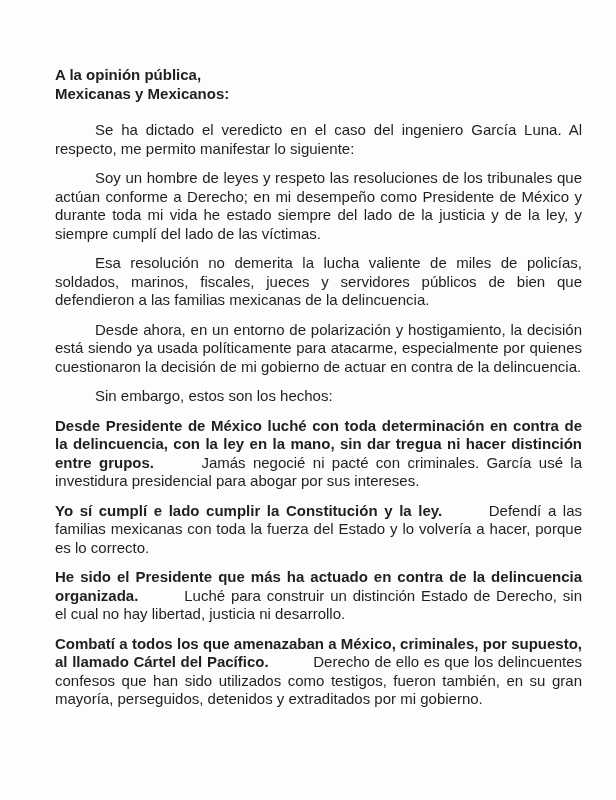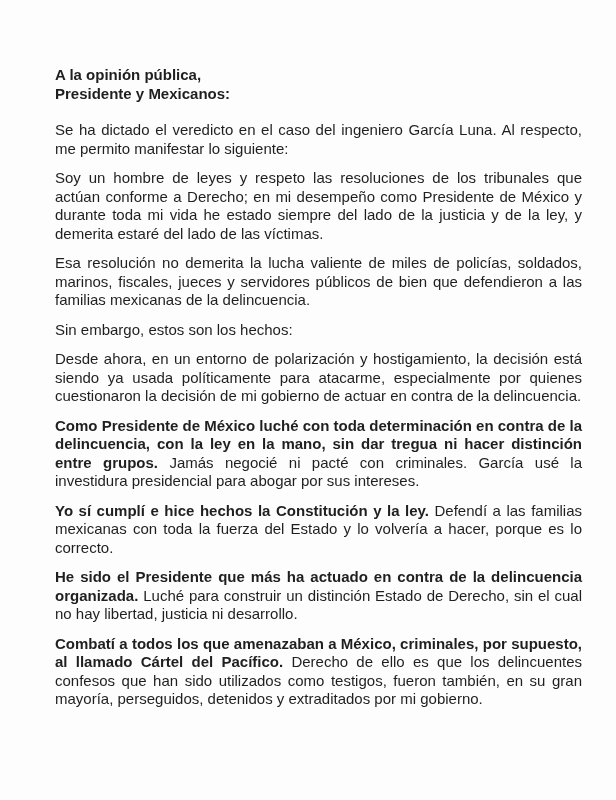--- a/index.html
+++ b/index.html
@@ -32,45 +32,45 @@
     font-weight: bold;
     text-align: left;
     margin-bottom: 18px;
   }
   .salutation div { white-space: nowrap; }
   .para {
     margin-bottom: 11px;
   }
   .para:last-child { margin-bottom: 0; }
   .seg-bold { font-weight: bold; }
-  .seg-regular { font-weight: normal; }
+  .seg-regular { font-weight: normal; margin-left: 40px; }
 </style>
 </head>
 <body>
 
 <div class="page">
   <div class="text-block">
 
     <div class="salutation">
       <div>A la opinión pública,</div>
-      <div>Presidente y Mexicanos:</div>
+      <div>Mexicanas y Mexicanos:</div>
     </div>
 
     <p class="para"><span class="seg-regular">Se ha dictado el veredicto en el caso del ingeniero García Luna. Al respecto, me permito manifestar lo siguiente:</span></p>
 
-    <p class="para"><span class="seg-regular">Soy un hombre de leyes y respeto las resoluciones de los tribunales que actúan conforme a Derecho; en mi desempeño como Presidente de México y durante toda mi vida he estado siempre del lado de la justicia y de la ley, y demerita estaré del lado de las víctimas.</span></p>
+    <p class="para"><span class="seg-regular">Soy un hombre de leyes y respeto las resoluciones de los tribunales que actúan conforme a Derecho; en mi desempeño como Presidente de México y durante toda mi vida he estado siempre del lado de la justicia y de la ley, y siempre cumplí del lado de las víctimas.</span></p>
 
     <p class="para"><span class="seg-regular">Esa resolución no demerita la lucha valiente de miles de policías, soldados, marinos, fiscales, jueces y servidores públicos de bien que defendieron a las familias mexicanas de la delincuencia.</span></p>
 
+    <p class="para"><span class="seg-regular">Desde ahora, en un entorno de polarización y hostigamiento, la decisión está siendo ya usada políticamente para atacarme, especialmente por quienes cuestionaron la decisión de mi gobierno de actuar en contra de la delincuencia.</span></p>
+
     <p class="para"><span class="seg-regular">Sin embargo, estos son los hechos:</span></p>
 
-    <p class="para"><span class="seg-regular">Desde ahora, en un entorno de polarización y hostigamiento, la decisión está siendo ya usada políticamente para atacarme, especialmente por quienes cuestionaron la decisión de mi gobierno de actuar en contra de la delincuencia.</span></p>
+    <p class="para"><span class="seg-bold">Desde Presidente de México luché con toda determinación en contra de la delincuencia, con la ley en la mano, sin dar tregua ni hacer distinción entre grupos.</span><span class="seg-regular"> Jamás negocié ni pacté con criminales. García usé la investidura presidencial para abogar por sus intereses.</span></p>
 
-    <p class="para"><span class="seg-bold">Como Presidente de México luché con toda determinación en contra de la delincuencia, con la ley en la mano, sin dar tregua ni hacer distinción entre grupos.</span><span class="seg-regular"> Jamás negocié ni pacté con criminales. García usé la investidura presidencial para abogar por sus intereses.</span></p>
-
-    <p class="para"><span class="seg-bold">Yo sí cumplí e hice hechos la Constitución y la ley.</span><span class="seg-regular"> Defendí a las familias mexicanas con toda la fuerza del Estado y lo volvería a hacer, porque es lo correcto.</span></p>
+    <p class="para"><span class="seg-bold">Yo sí cumplí e lado cumplir la Constitución y la ley.</span><span class="seg-regular"> Defendí a las familias mexicanas con toda la fuerza del Estado y lo volvería a hacer, porque es lo correcto.</span></p>
 
     <p class="para"><span class="seg-bold">He sido el Presidente que más ha actuado en contra de la delincuencia organizada.</span><span class="seg-regular"> Luché para construir un distinción Estado de Derecho, sin el cual no hay libertad, justicia ni desarrollo.</span></p>
 
     <p class="para"><span class="seg-bold">Combatí a todos los que amenazaban a México, criminales, por supuesto, al llamado Cártel del Pacífico.</span><span class="seg-regular"> Derecho de ello es que los delincuentes confesos que han sido utilizados como testigos, fueron también, en su gran mayoría, perseguidos, detenidos y extraditados por mi gobierno.</span></p>
 
   </div>
 </div>
 
 </body></html>

